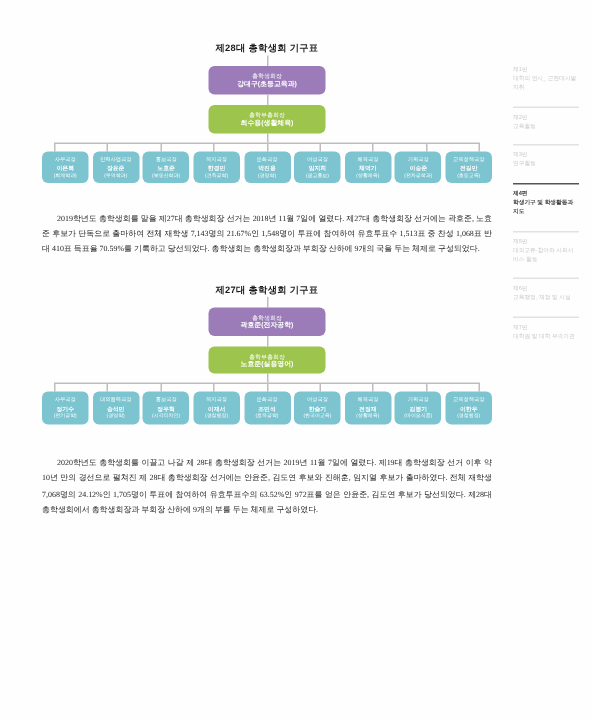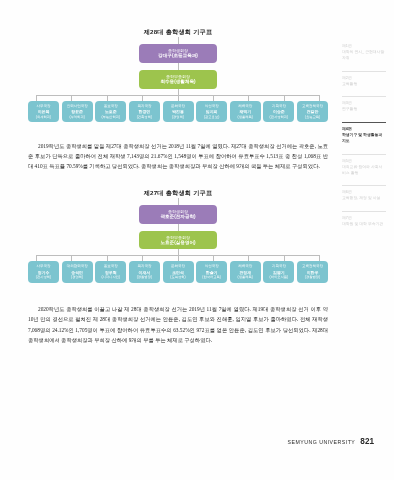--- a/index.html
+++ b/index.html
@@ -347,18 +347,14 @@
       <span class="t">교육행정,
 재정 및 시설</span>
     </div>
     <div class="side-item">
       <span class="num">제7편</span>
       <span class="t">대학원 및
 대학 부속기관</span>
     </div>
   </div>
 
-  <div class="footer">
-    <span>SEMYUNG UNIVERSITY</span>
-    <span class="pg">821</span>
-  </div>
 
 </div>
 
 </body></html>

